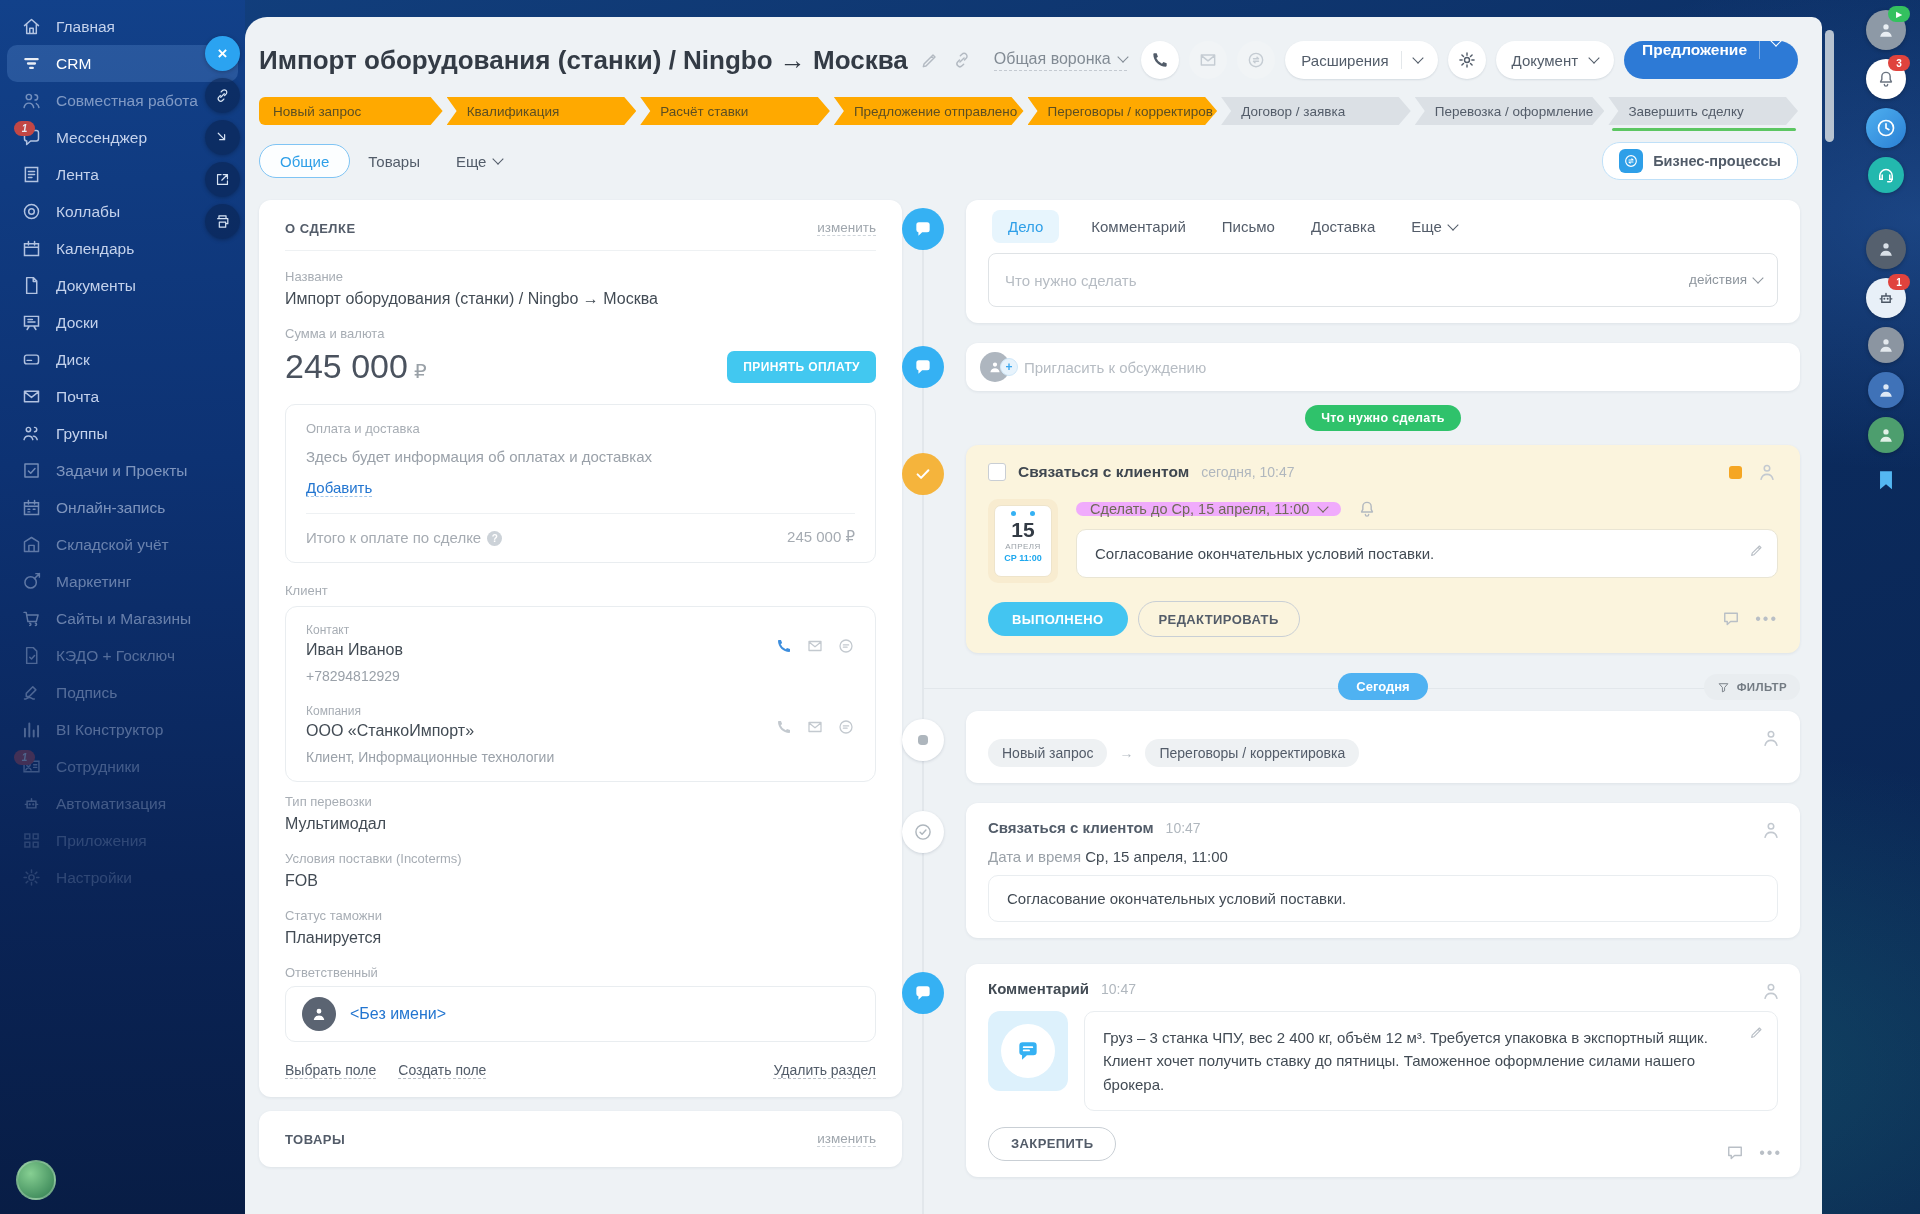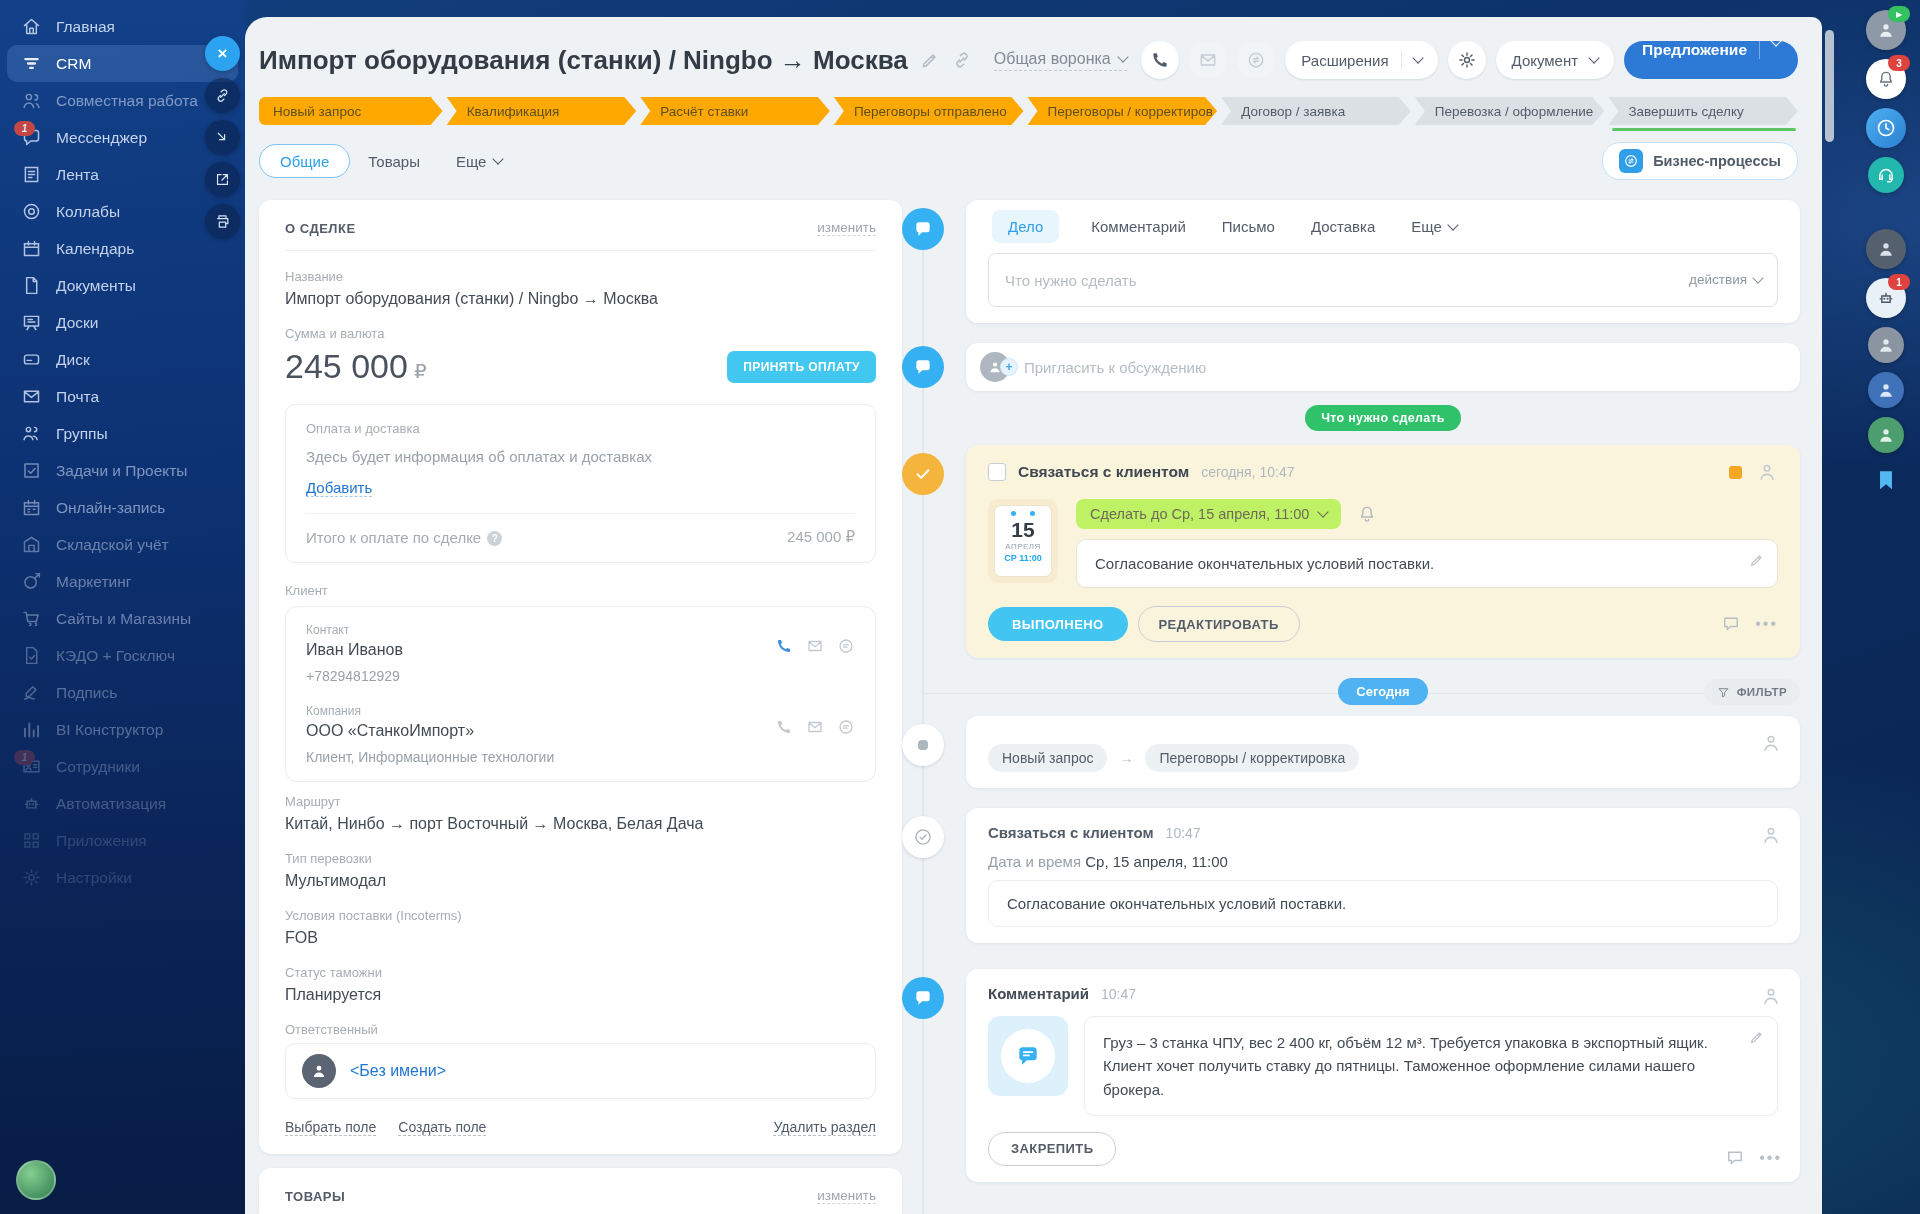--- a/index.html
+++ b/index.html
@@ -135,21 +135,21 @@
   .task-body{display:flex;gap:18px;margin-top:16px}
   .cal-wrap{width:70px;height:84px;background:#f8ecd0;border-radius:10px;display:flex;align-items:center;justify-content:center;flex:none}
   .cal{width:58px;height:72px;background:#fff;border-radius:7px;border:1px solid #eee4cb;display:flex;flex-direction:column;align-items:center;padding-top:5px;box-sizing:border-box}
   .cal-dots{display:flex;gap:14px}
   .cal-dots i{width:5px;height:5px;border-radius:50%;background:#35b1f3}
   .cal-day{font-size:21px;font-weight:bold;color:#333b45;line-height:1.15;margin-top:2px}
   .cal-mon{font-size:8px;color:#9aa1a8;letter-spacing:.5px}
   .cal-t{font-size:9px;font-weight:bold;color:#1fa8ee;margin-top:2px}
   .task-right{flex:1}
   .due-row{display:flex;align-items:center;gap:16px}
-  .due-chip{background:#bef264;border-radius:8px;height:30px;display:flex;align-items:center;gap:10px;padding:0 14px;font-size:14.5px;color:#6f6a58;cursor:pointer}
+  .due-chip{background:#f0abfc;border-radius:8px;height:14px;display:flex;align-items:center;gap:10px;padding:0 14px;font-size:14.5px;color:#6f6a58;cursor:pointer}
   .bell{color:#b3b9c0}
   .task-text{margin-top:10px;background:#fff;border:1px solid #e9e5d4;border-radius:10px;padding:15px 40px 15px 18px;font-size:15px;color:#424b54;position:relative}
   .pencil-r{position:absolute;right:12px;top:12px;color:#b9bfc6;cursor:pointer}
   .task-foot{display:flex;align-items:center;margin-top:18px}
   .btn-done{background:#43c5f1;color:#fff;font-size:13px;font-weight:bold;border-radius:18px;height:34px;display:flex;align-items:center;padding:0 24px;letter-spacing:.4px;cursor:pointer}
   .btn-ghost{border:1px solid #c9cfd5;color:#535c69;font-size:13px;font-weight:bold;border-radius:18px;height:34px;display:flex;align-items:center;padding:0 20px;margin-left:10px;letter-spacing:.4px;background:transparent;cursor:pointer}
   .foot-ics{margin-left:auto;display:flex;align-items:center;gap:14px;color:#b9bfc6}
   .dots3{font-size:16px;letter-spacing:2px;color:#b9bfc6;cursor:pointer}
   
   .today-row{position:relative;height:30px;margin:4px 0 8px;display:flex;align-items:flex-start;justify-content:center}
@@ -691,21 +691,21 @@
               <span class="sep"></span>
               <span class="chev"></span>
             </div>
         </div>
       </div>
 
       <div class="stages">
         <div class="stage">Новый запрос</div>
         <div class="stage">Квалификация</div>
         <div class="stage">Расчёт ставки</div>
-        <div class="stage">Переговоры отправлено</div>
+        <div class="stage">Предложение отправлено</div>
         <div class="stage">Переговоры / корректиров...</div>
         <div class="stage todo">Договор / заявка</div>
         <div class="stage todo">Перевозка / оформление</div>
         <div class="stage final">Завершить сделку</div>
         <div class="final-underline"></div>
       </div>
 
       <div class="tabs-row">
         <div class="tab active">Общие</div>
         <div class="tab">Товары</div>
@@ -785,24 +785,20 @@
                     <use href="#i-mail"></use>
                   </svg>
                 <svg class="ic">
                     <use href="#i-chatc"></use>
                   </svg>
               </div>
               <div class="c-sub">Клиент, Информационные технологии</div>
             </div>
           </div>
 
-          <div class="field">
-            <div class="f-label">Маршрут</div>
-            <div class="f-value">Китай, Нинбо → порт Восточный → Москва, Белая Дача</div>
-          </div>
           <div class="field">
             <div class="f-label">Тип перевозки</div>
             <div class="f-value">Мультимодал</div>
           </div>
           <div class="field">
             <div class="f-label">Условия поставки (Incoterms)</div>
             <div class="f-value">FOB</div>
           </div>
           <div class="field">
             <div class="f-label">Статус таможни</div>

